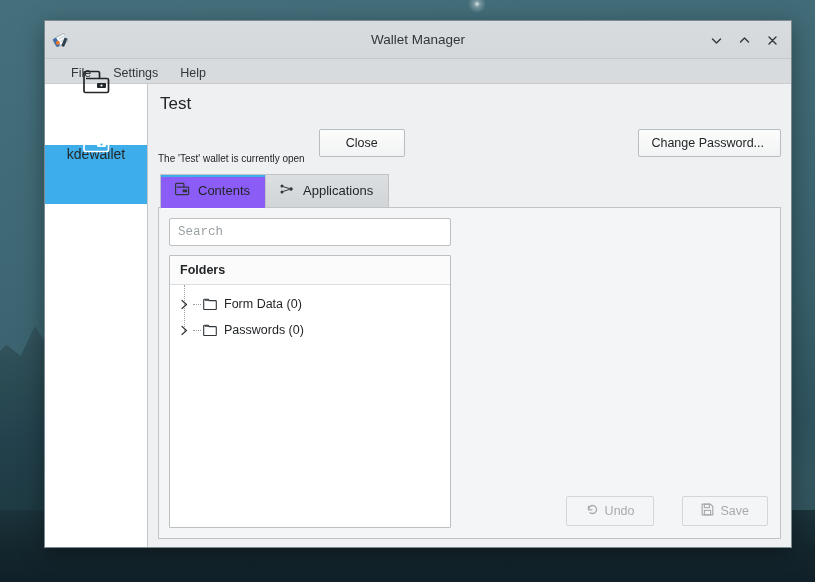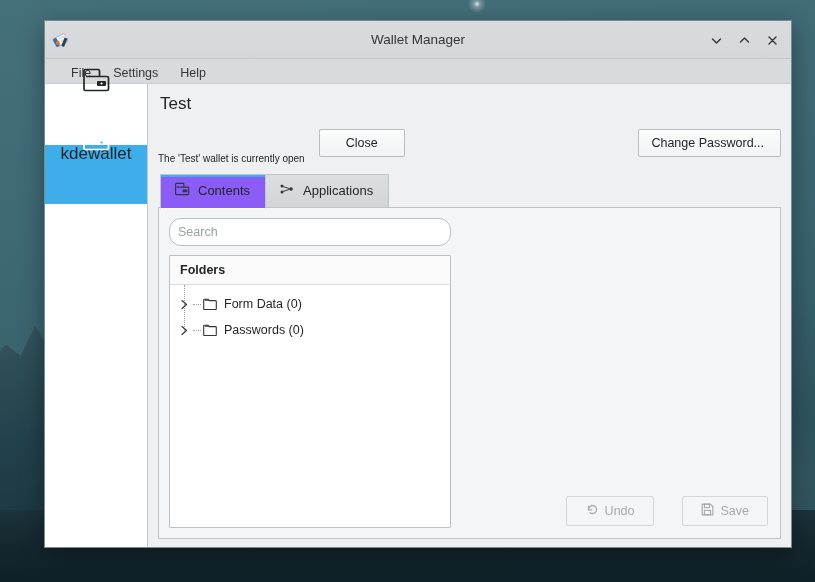--- a/index.html
+++ b/index.html
@@ -118,21 +118,21 @@
     padding-top: 2px;
   }
   .wallet-item {
     height: 59px;
     display: flex; flex-direction: column;
     align-items: center; justify-content: center;
     gap: 3px;
     cursor: pointer;
   }
   .wallet-item.selected { background: #3daee9; }
-  .wallet-label { font-size: 17px; color: #232629; margin-top: 44px; }
+  .wallet-label { font-size: 14px; color: #232629; margin-top: 44px; }
   .wallet-item.selected .wallet-label { color: #ffffff; }
 
   
   #main {
     flex: 1 1 auto;
     background: #eff0f1;
     display: flex; flex-direction: column;
     padding: 8px 10px 8px 10px;
     min-width: 0;
   }
@@ -201,25 +201,25 @@
   #tab-content-row { flex: 1 1 auto; display: flex; min-height: 0; }
   #left-col {
     width: 282px; flex: 0 0 auto;
     display: flex; flex-direction: column;
     min-height: 0;
   }
   #search-input {
     height: 28px;
     background: #ffffff;
     border: 1px solid #bcc0c3;
-    border-radius: 12px;
+    border-radius: 2px;
     font-size: 12.5px;
     color: #232629;
     padding: 0 8px;
-    font-family: Liberation Sans, sans-serif;
+    font-family: Liberation Mono, monospace;
     margin-bottom: 9px;
     width: 100%;
   }
   #search-input::placeholder { color: #9aa0a4; }
   #folder-panel {
     flex: 1 1 auto;
     background: #ffffff;
     border: 1px solid #bcc0c3;
     border-radius: 1px;
     display: flex; flex-direction: column;

